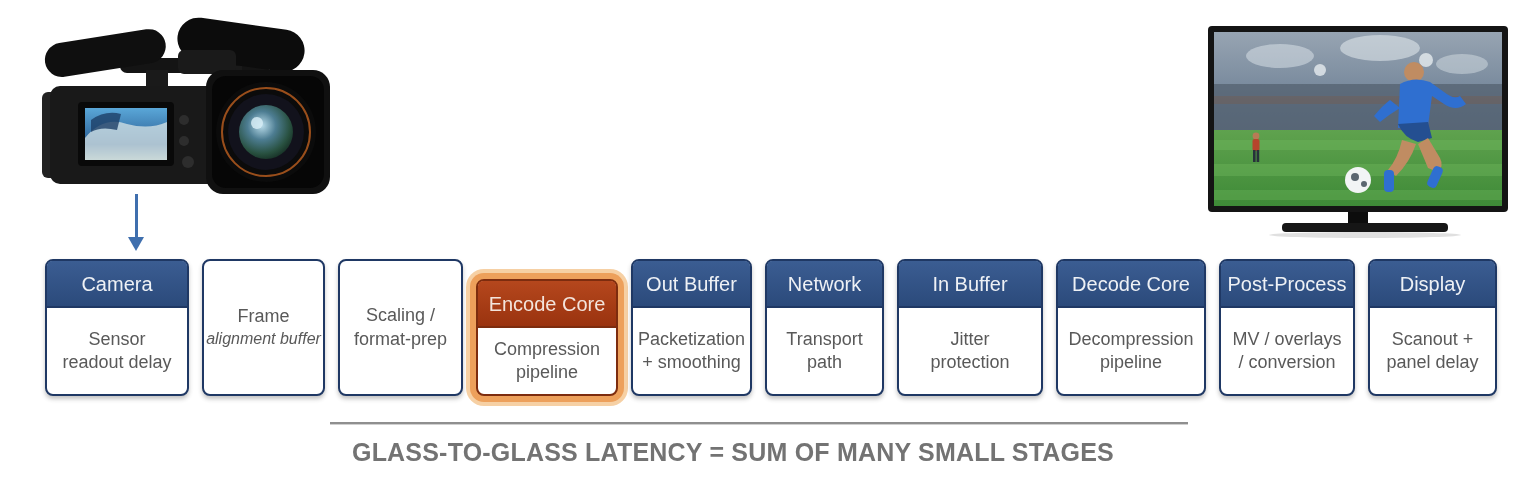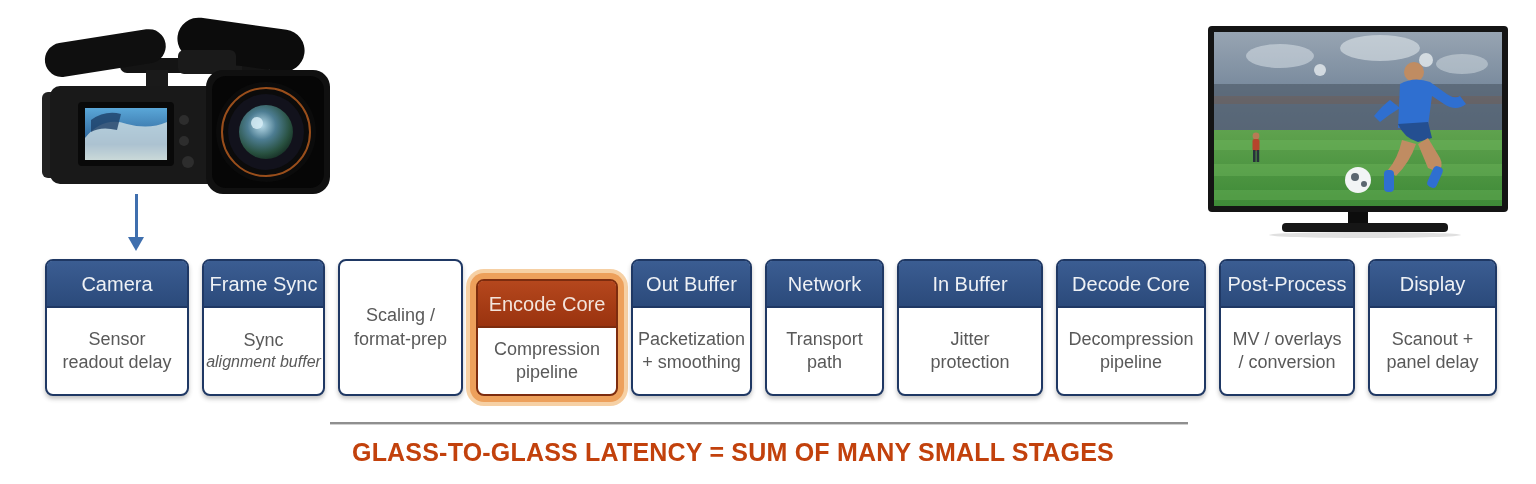--- a/index.html
+++ b/index.html
@@ -48,21 +48,21 @@
   .stage.highlight .stage-header{
     background:linear-gradient(#b5471d,#9a330f);
     border-bottom-color:#7d2c0e;color:#f3e4dc;
   }
 
   
   .divider{position:absolute;left:330px;top:422px;width:858px;height:2px;
     background:#8f8f8f;border-bottom:1px solid #d0d0d0;}
   .caption{position:absolute;left:352px;top:438px;width:752px;
     text-align:center;font-weight:bold;font-size:25px;letter-spacing:.2px;
-    color:#c2410c;white-space:nowrap;}
+    color:#737373;white-space:nowrap;}
 </style>
 </head>
 <body>
 
 <div class="canvas">
 
   <svg class="camera-art" viewBox="0 0 308 192">
     <defs>
       <linearGradient id="camScreen" x1="0" y1="0" x2="0" y2="1">
         <stop offset="0" stop-color="#5aa7d8"></stop>
@@ -178,23 +178,22 @@
 
     <div class="stage" style="width:144px">
       <div class="stage-header">Camera</div>
       <div class="stage-body">
         <div>Sensor</div>
           <div>readout delay</div>
       </div>
     </div>
 
     <div class="stage" style="width:123px">
-      <div class="stage-header">Frame Sync</div>
-      <div class="stage-body">
-        <div>Sync</div>
+      <div class="stage-body">
+        <div>Frame</div>
           <div class="italic">alignment buffer</div>
       </div>
     </div>
 
     <div class="stage" style="width:125px">
       <div class="stage-body">
         <div>Scaling /</div>
           <div>format-prep</div>
       </div>
     </div>

